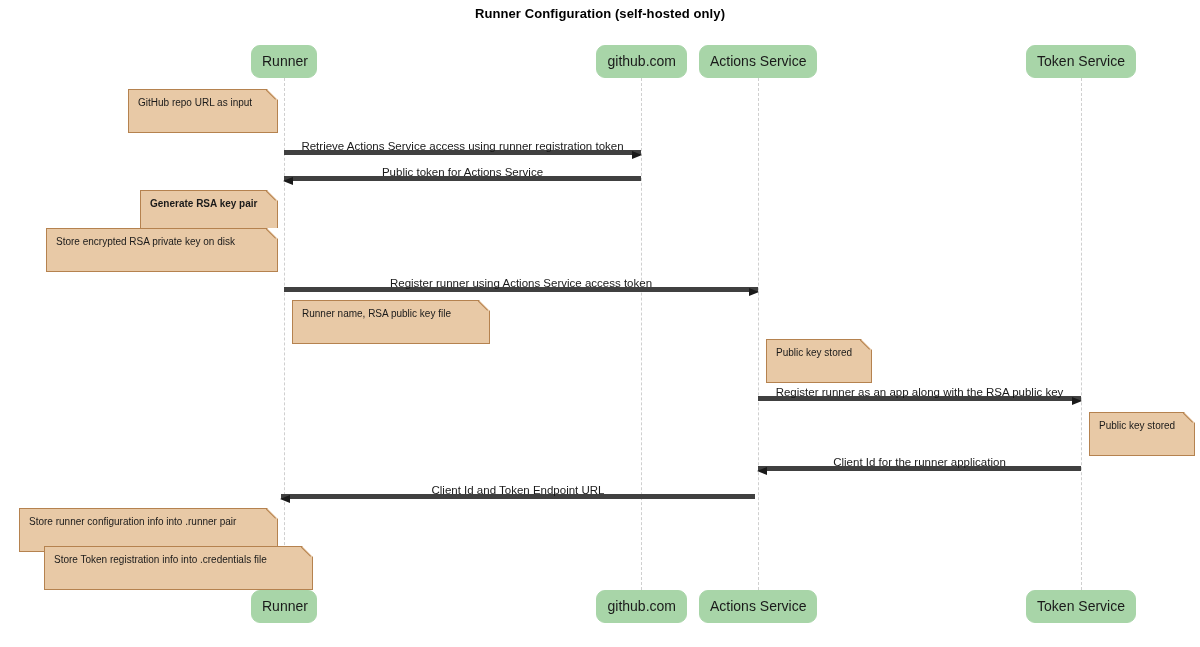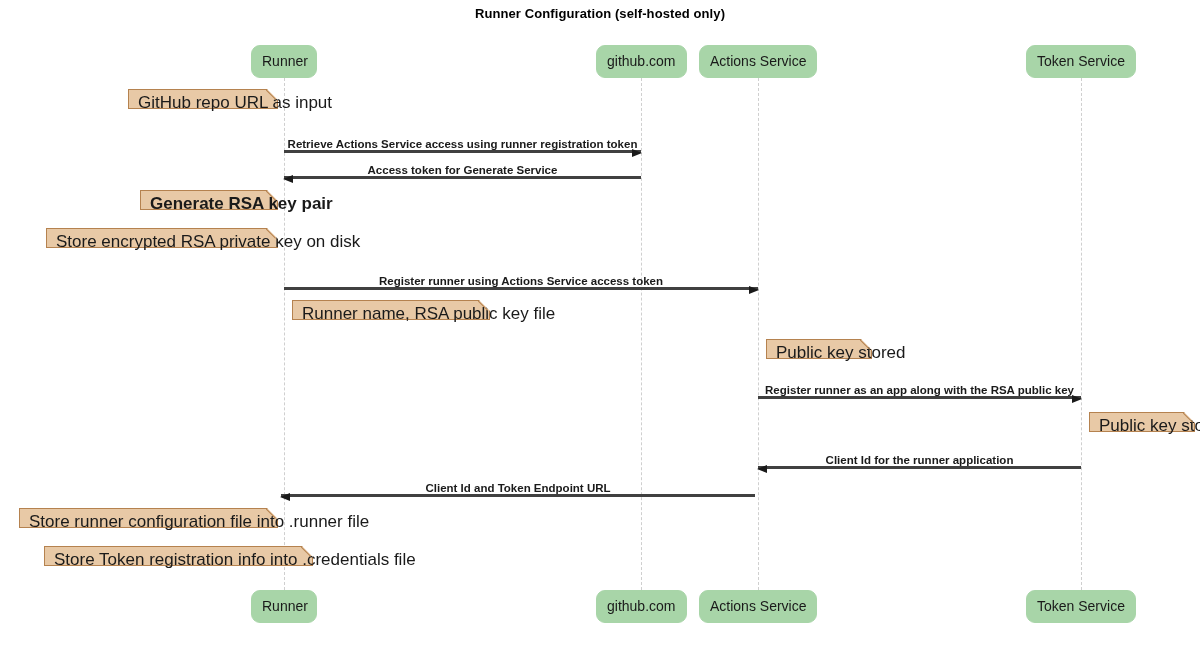--- a/index.html
+++ b/index.html
@@ -38,34 +38,34 @@
     height: 512px;
   }
   .participant {
     position: absolute;
     box-sizing: border-box;
     background: #a8d5a8;
     border: 1px solid #a8d5a8;
     border-radius: 9px;
     height: 33px;
     line-height: 31px;
-    text-align: left;
+    text-align: right;
     font-size: 14px;
     color: #1a1a1a;
     white-space: nowrap;
     padding: 0 10px;
   }
   .note {
     position: absolute;
     box-sizing: border-box;
     background: #e8c9a6;
     border: 1px solid #b5824f;
-    height: 20px;
+    height: 44px;
     line-height: 26px;
-    font-size: 17px;
+    font-size: 10px;
     color: #1a1a1a;
     white-space: nowrap;
     padding: 0 9px;
   }
   .note .fold {
     position: absolute;
     top: -1px;
     right: -1px;
     width: 0;
     height: 0;
@@ -87,22 +87,21 @@
     top: -2px;
     width: 17px;
     height: 0;
     border-top: 1px solid #b5824f;
     transform: rotate(45deg);
     transform-origin: left top;
   }
   .msg {
     position: absolute;
     height: 0;
-    border-top: 3px solid #404040;
-    font-weight: bold;
+    border-top: 5px solid #404040;
   }
   .msg .label {
     position: absolute;
     left: 0;
     width: 100%;
     bottom: 3px;
     text-align: center;
     font-size: 11.5px;
     color: #1a1a1a;
     white-space: nowrap;
@@ -148,21 +147,21 @@
       <div class="participant" style="left: 596px; width: 91px; top: 590px;">github.com</div>
       <div class="participant" style="left: 699px; width: 118px; top: 590px;">Actions Service</div>
       <div class="participant" style="left: 1026px; width: 110px; top: 590px;">Token Service</div>
     </div>
   <div id="messages">
       <div class="msg" style="left: 284px; width: 357px; top: 150px;">
         <span class="label">Retrieve Actions Service access using runner registration token</span>
         <span class="head right"></span>
       </div>
       <div class="msg" style="left: 284px; width: 357px; top: 176px;">
-        <span class="label">Access token for Generate Service</span>
+        <span class="label">Public token for Actions Service</span>
         <span class="head left"></span>
       </div>
       <div class="msg" style="left: 284px; width: 474px; top: 287px;">
         <span class="label">Register runner using Actions Service access token</span>
         <span class="head right"></span>
       </div>
       <div class="msg" style="left: 758px; width: 323px; top: 396px;">
         <span class="label">Register runner as an app along with the RSA public key</span>
         <span class="head right"></span>
       </div>
@@ -175,17 +174,17 @@
         <span class="head left"></span>
       </div>
     </div>
   <div id="notes">
       <div class="note" style="left: 128px; width: 150px; top: 89px;"><span>GitHub repo URL as input</span><span class="fold"></span><span class="fold-edge"></span></div>
       <div class="note" style="left: 140px; width: 138px; top: 190px; font-weight: bold;"><span>Generate RSA key pair</span><span class="fold"></span><span class="fold-edge"></span></div>
       <div class="note" style="left: 46px; width: 232px; top: 228px;"><span>Store encrypted RSA private key on disk</span><span class="fold"></span><span class="fold-edge"></span></div>
       <div class="note" style="left: 292px; width: 198px; top: 300px;"><span>Runner name, RSA public key file</span><span class="fold"></span><span class="fold-edge"></span></div>
       <div class="note" style="left: 766px; width: 106px; top: 339px;"><span>Public key stored</span><span class="fold"></span><span class="fold-edge"></span></div>
       <div class="note" style="left: 1089px; width: 106px; top: 412px;"><span>Public key stored</span><span class="fold"></span><span class="fold-edge"></span></div>
-      <div class="note" style="left: 19px; width: 259px; top: 508px;"><span>Store runner configuration file into .runner file</span><span class="fold"></span><span class="fold-edge"></span></div>
+      <div class="note" style="left: 19px; width: 259px; top: 508px;"><span>Store runner configuration info into .runner pair</span><span class="fold"></span><span class="fold-edge"></span></div>
       <div class="note" style="left: 9px; width: 269px; top: 546px; margin-left: 35px;"><span>Store Token registration info into .credentials file</span><span class="fold"></span><span class="fold-edge"></span></div>
     </div>
 
 </div>
 
 </body></html>

